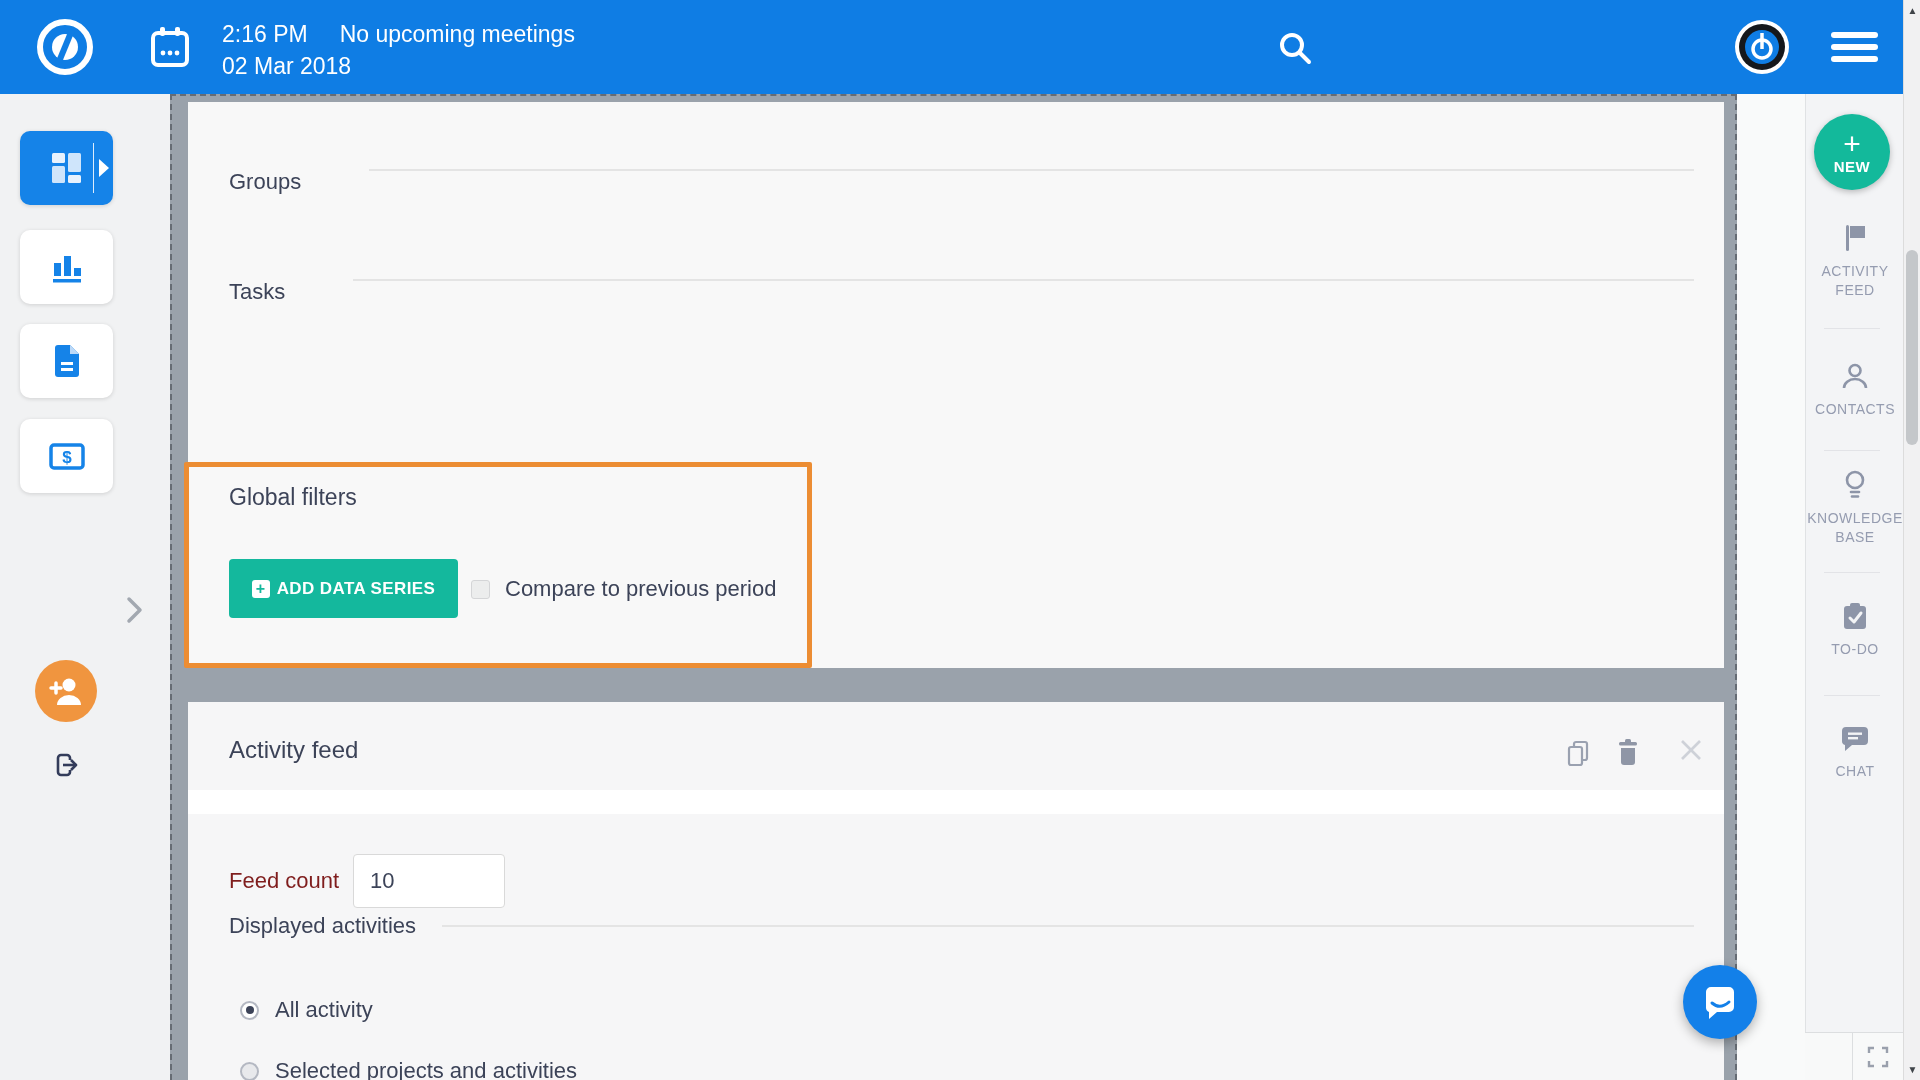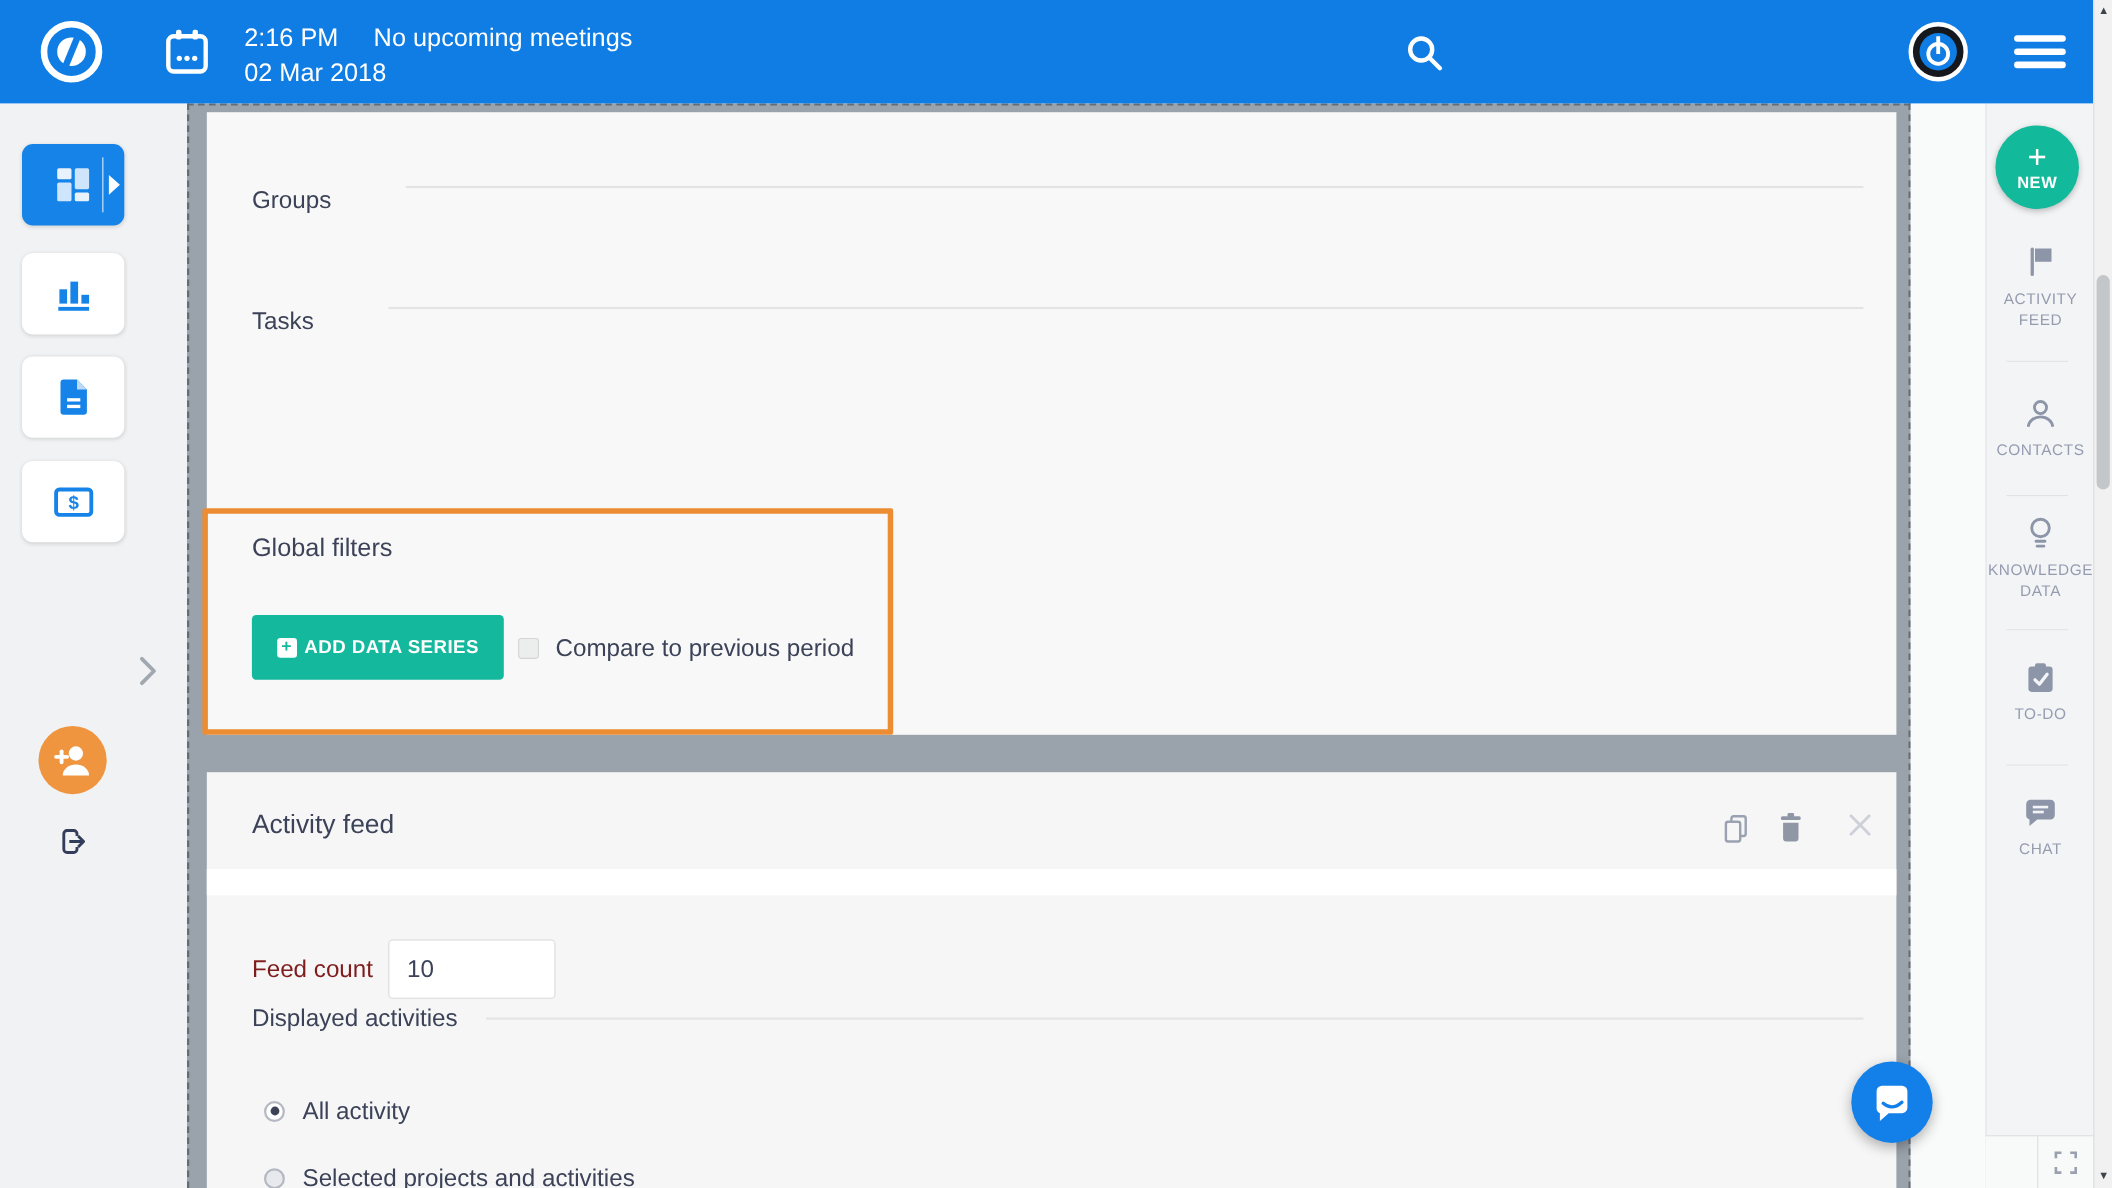--- a/index.html
+++ b/index.html
@@ -281,21 +281,21 @@
     <div class="rail-lbl">CONTACTS</div>
   </div>
   <div class="rail-div" style="top:356px;"></div>
 
   <div class="rail-item" style="top:375px;">
     <svg width="28" height="30" viewBox="0 0 28 30">
       <circle cx="14" cy="11" r="8" fill="none" stroke="#8d95a8" stroke-width="2.6"></circle>
       <line x1="10" y1="23" x2="18" y2="23" stroke="#8d95a8" stroke-width="2.6" stroke-linecap="round"></line>
       <line x1="11" y1="27.5" x2="17" y2="27.5" stroke="#8d95a8" stroke-width="2.6" stroke-linecap="round"></line>
     </svg>
-    <div class="rail-lbl">KNOWLEDGE DATA</div>
+    <div class="rail-lbl">KNOWLEDGE BASE</div>
   </div>
   <div class="rail-div" style="top:478px;"></div>
 
   <div class="rail-item" style="top:508px;">
     <svg width="26" height="28" viewBox="0 0 26 28">
       <rect x="2" y="4" width="22" height="23" rx="3" fill="#8d95a8"></rect>
       <rect x="8" y="1" width="10" height="6" rx="2" fill="#8d95a8"></rect>
       <polyline points="8,16 12,20 19,11" fill="none" stroke="#f3f4f6" stroke-width="3" stroke-linecap="round" stroke-linejoin="round"></polyline>
     </svg>
     <div class="rail-lbl">TO-DO</div>

